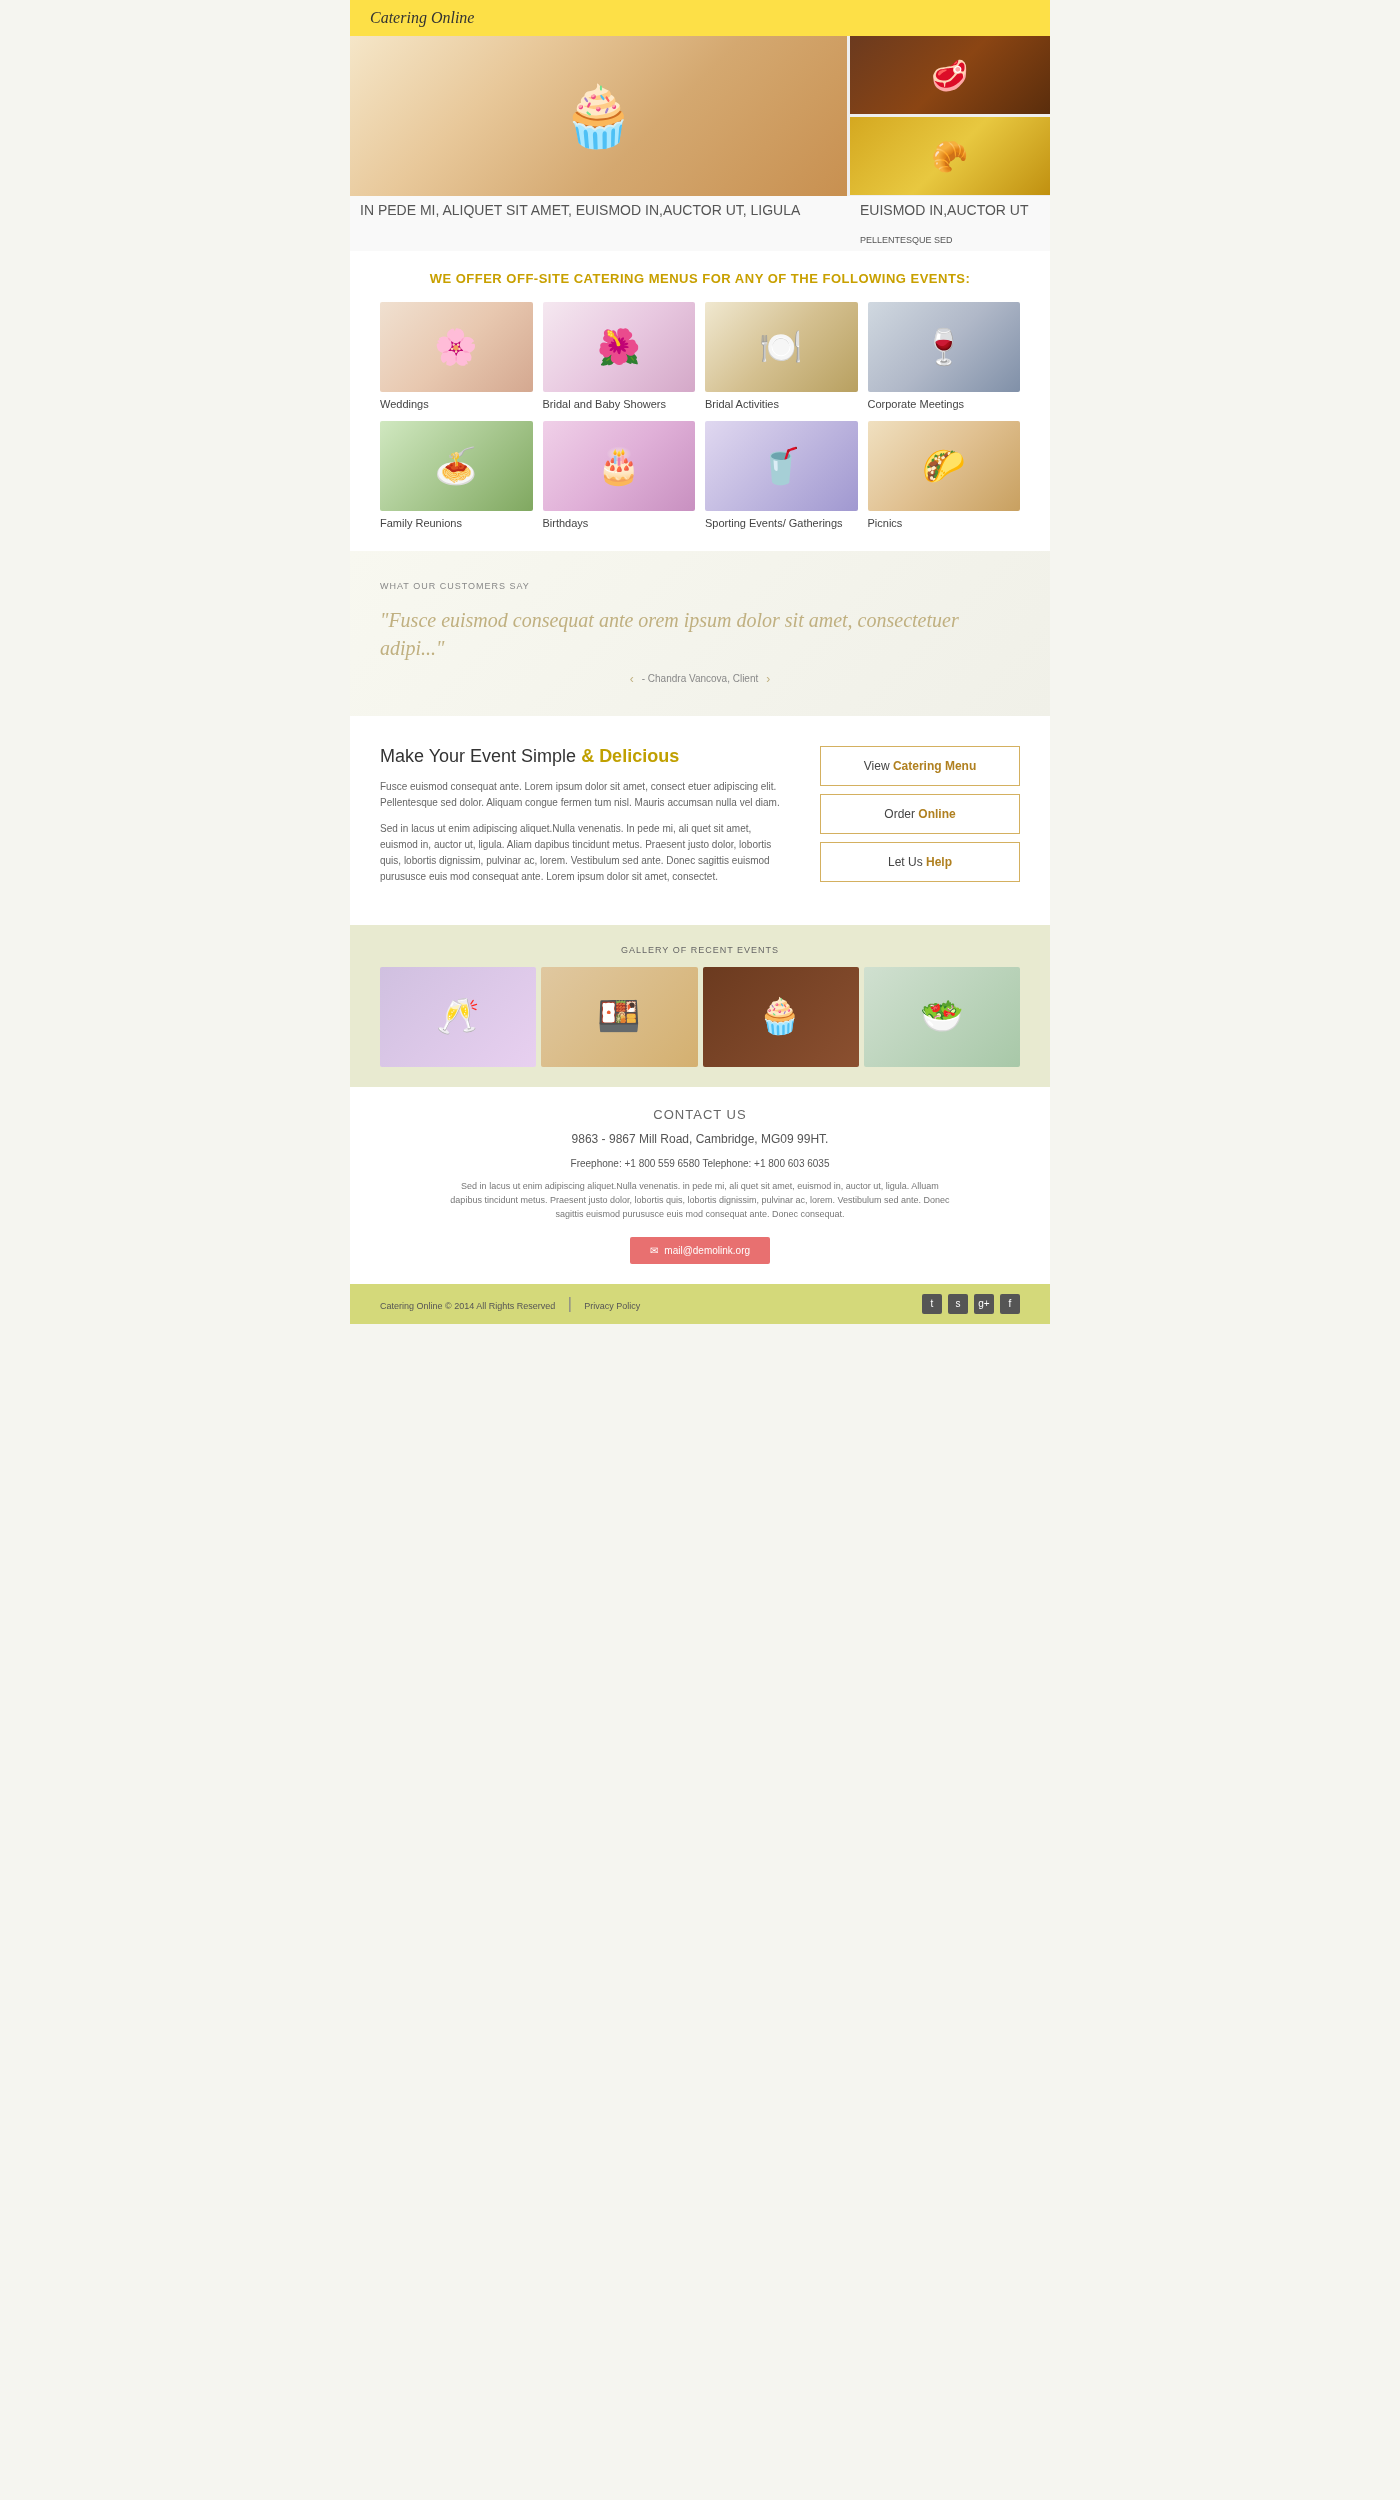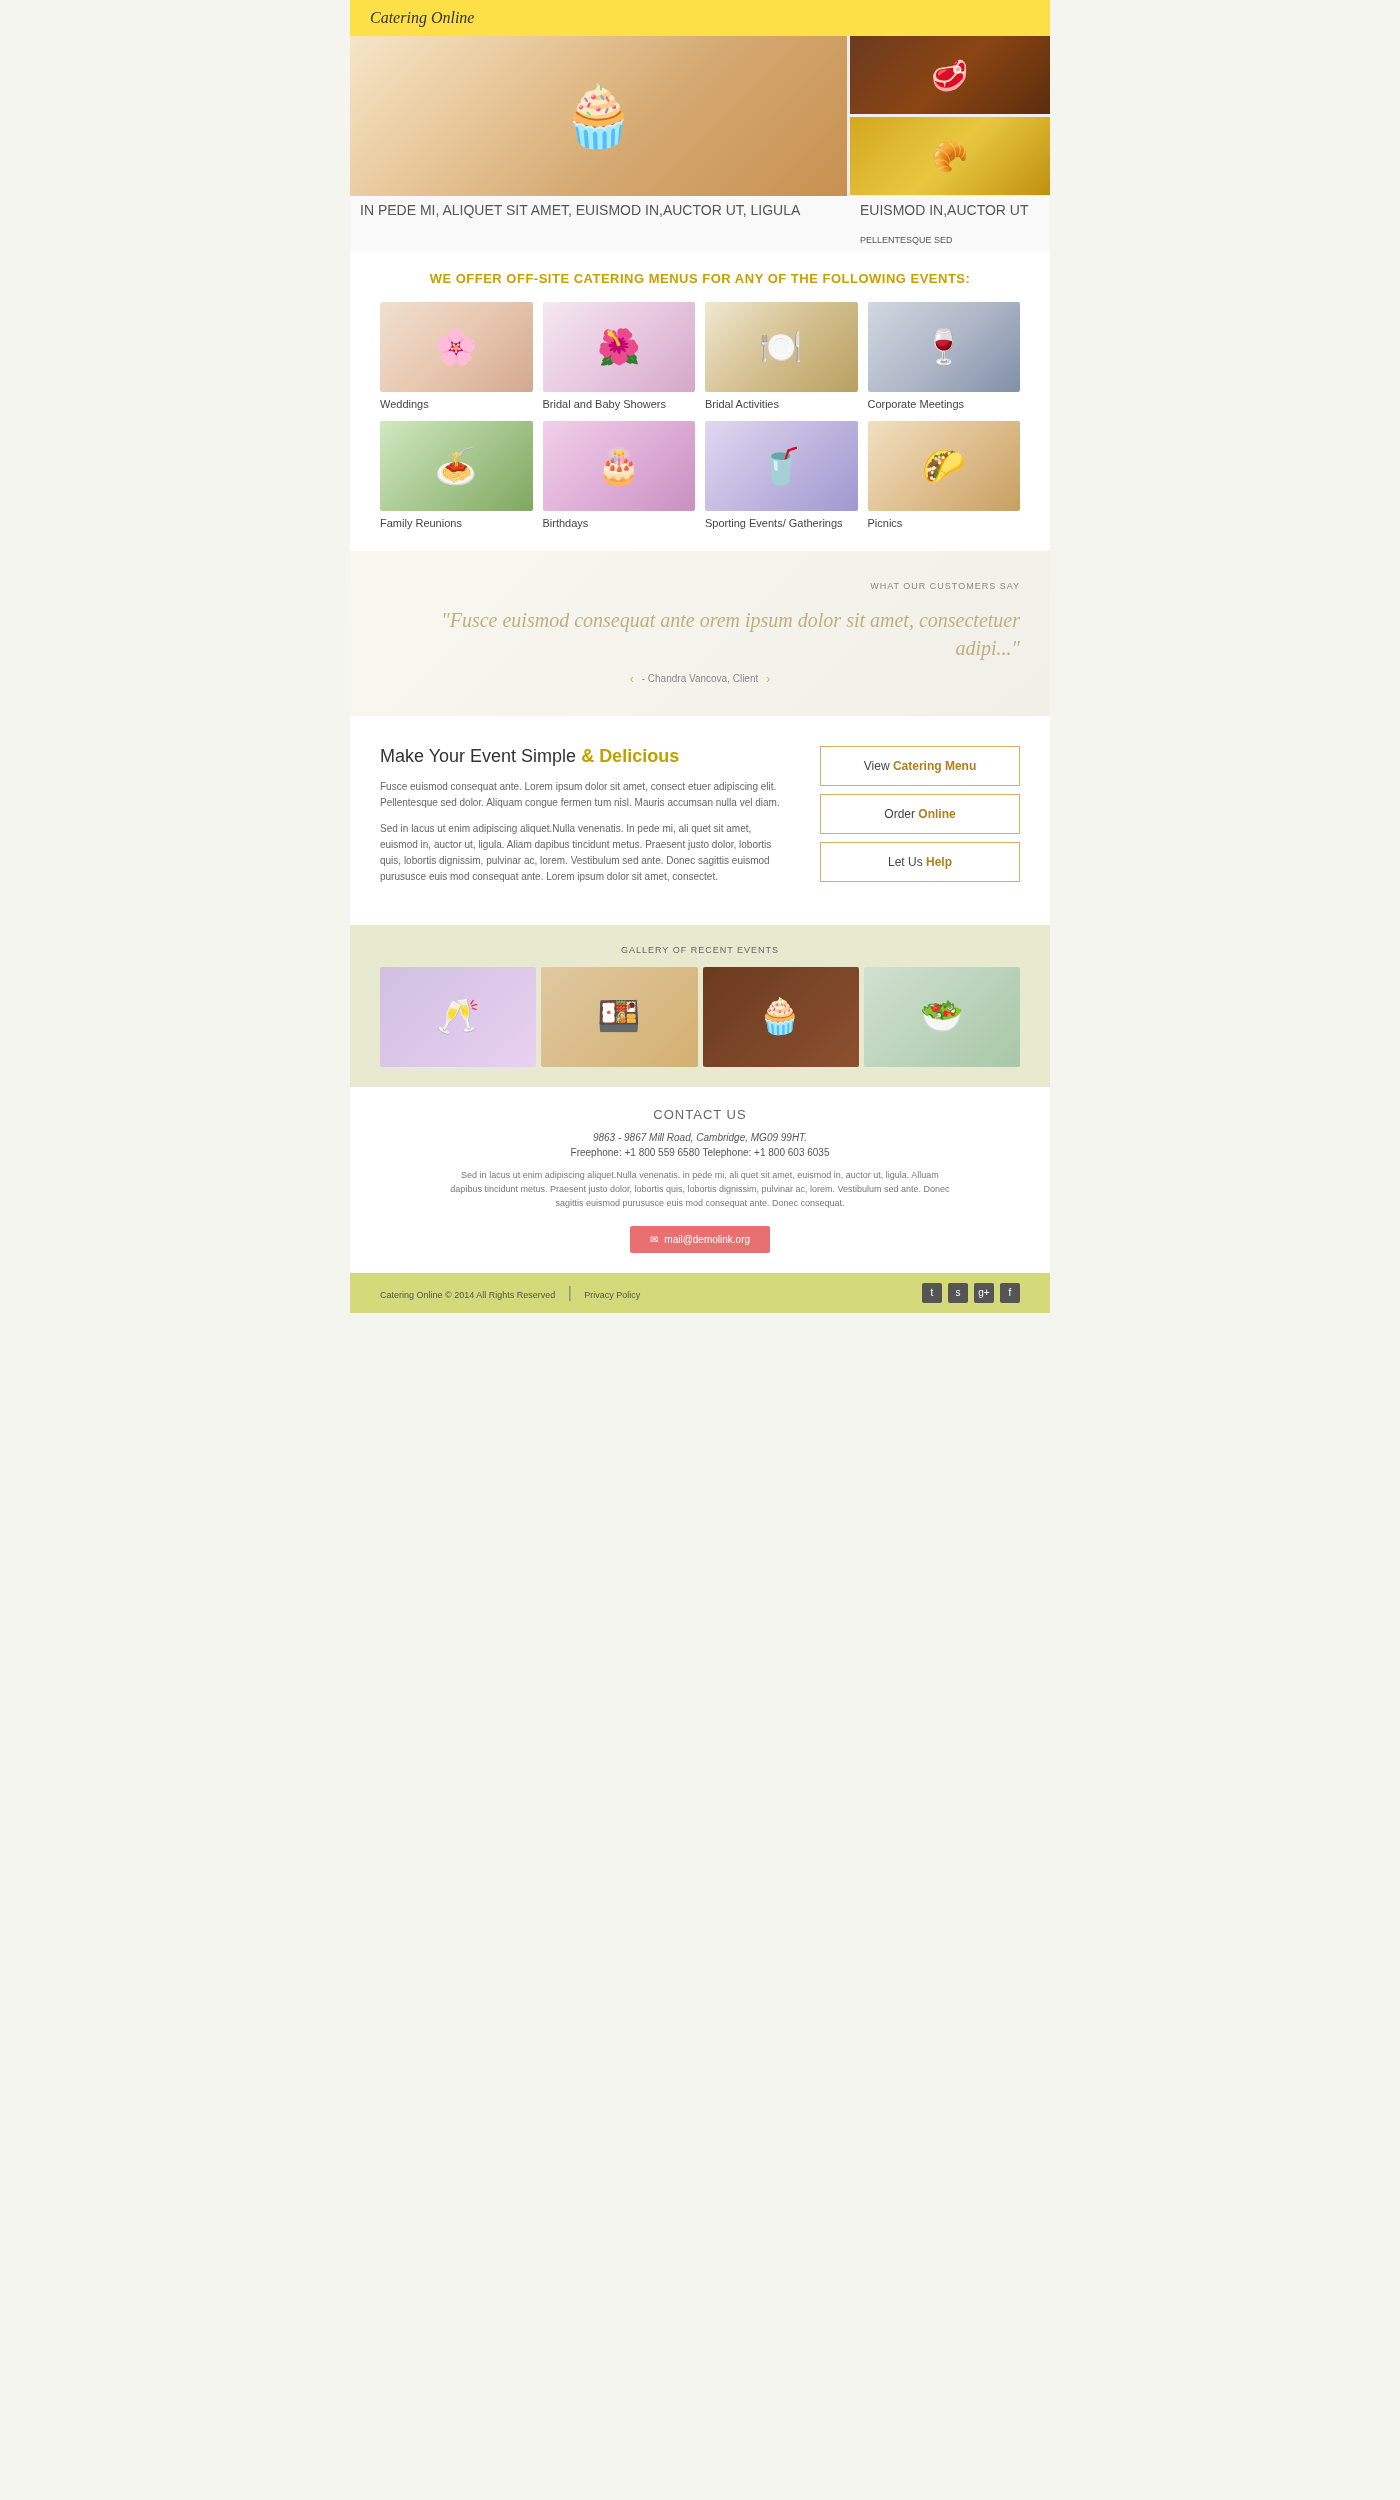--- a/index.html
+++ b/index.html
@@ -43,21 +43,21 @@
     .ev-weddings { background: linear-gradient(135deg, #f0e0d0 0%, #e8c8b0 50%, #d4a890 100%); }
     .ev-bridal { background: linear-gradient(135deg, #f5e8f0 0%, #e8c8e0 50%, #d4a8c8 100%); }
     .ev-church { background: linear-gradient(135deg, #f0e8d0 0%, #d4c090 50%, #b8a060 100%); }
     .ev-corporate { background: linear-gradient(135deg, #d0d8e0 0%, #b0b8c8 50%, #8090a8 100%); }
     .ev-family { background: linear-gradient(135deg, #d0e8c0 0%, #a8c890 50%, #80a860 100%); }
     .ev-birthdays { background: linear-gradient(135deg, #f0d0e8 0%, #e0b0d8 50%, #c890c0 100%); }
     .ev-sporting { background: linear-gradient(135deg, #e0d8f0 0%, #c0b8e0 50%, #a098d0 100%); }
     .ev-picnics { background: linear-gradient(135deg, #f0e0c0 0%, #e0c090 50%, #c8a060 100%); }
 
     
-    .testimonial-section { background: linear-gradient(135deg, #f8f8f0 0%, #f0f0e8 100%); padding: 30px; text-align: right; }
+    .testimonial-section { background: linear-gradient(135deg, #f8f8f0 0%, #f0f0e8 100%); padding: 30px; text-align: left; }
     .testimonial-label { font-size: 9px; color: #888; text-transform: uppercase; letter-spacing: 1px; margin-bottom: 15px; }
     .testimonial-quote { font-size: 20px; color: #c0b080; font-style: italic; line-height: 1.4; margin-bottom: 10px; font-family: Georgia, serif; }
     .testimonial-author { font-size: 10px; color: #888; display: flex; align-items: center; justify-content: center; gap: 8px; }
     .testimonial-author .arrow { cursor: pointer; color: #c0b080; font-size: 12px; }
 
     
     .cta-section { background: #fff; padding: 30px; display: flex; gap: 30px; align-items: flex-start; }
     .cta-text { flex: 1; }
     .cta-title { font-size: 18px; color: #333; margin-bottom: 12px; font-weight: normal; }
     .cta-title strong { color: #c0a000; }
@@ -72,21 +72,21 @@
     .gallery-grid { display: grid; grid-template-columns: repeat(4, 1fr); gap: 5px; }
     .gallery-img { height: 100px; display: flex; align-items: center; justify-content: center; font-size: 35px; border-radius: 2px; }
     .gal-1 { background: linear-gradient(135deg, #d0c0e0, #e8d0f0); }
     .gal-2 { background: linear-gradient(135deg, #e0c8a0, #d4b070); }
     .gal-3 { background: linear-gradient(135deg, #6b3a1f, #8b5030); }
     .gal-4 { background: linear-gradient(135deg, #d0e0d0, #a8c8a8); }
 
     
     .contact-section { background: #fff; padding: 20px 30px; text-align: center; }
     .contact-title { font-size: 13px; color: #666; text-transform: uppercase; letter-spacing: 1px; margin-bottom: 10px; }
-    .contact-address { font-size: 10px; color: #555; margin-bottom: 4px; font-style: italic; }
+    .contact-address { font-size: 12px; color: #555; margin-bottom: 12px; }
     .contact-phones { font-size: 10px; color: #555; margin-bottom: 10px; }
     .contact-body { font-size: 9px; color: #777; line-height: 1.6; max-width: 500px; margin: 0 auto 15px; }
     .contact-email-btn { background: #e87070; color: #fff; padding: 8px 20px; font-size: 10px; display: inline-flex; align-items: center; gap: 6px; cursor: pointer; border-radius: 2px; }
 
     
     footer { background: #d4d97a; padding: 10px 30px; display: flex; align-items: center; justify-content: space-between; }
     .footer-social { display: flex; gap: 6px; }
     .social-icon { width: 20px; height: 20px; background: #555; display: flex; align-items: center; justify-content: center; font-size: 10px; color: #fff; cursor: pointer; border-radius: 2px; }
   </style>
 </head>

